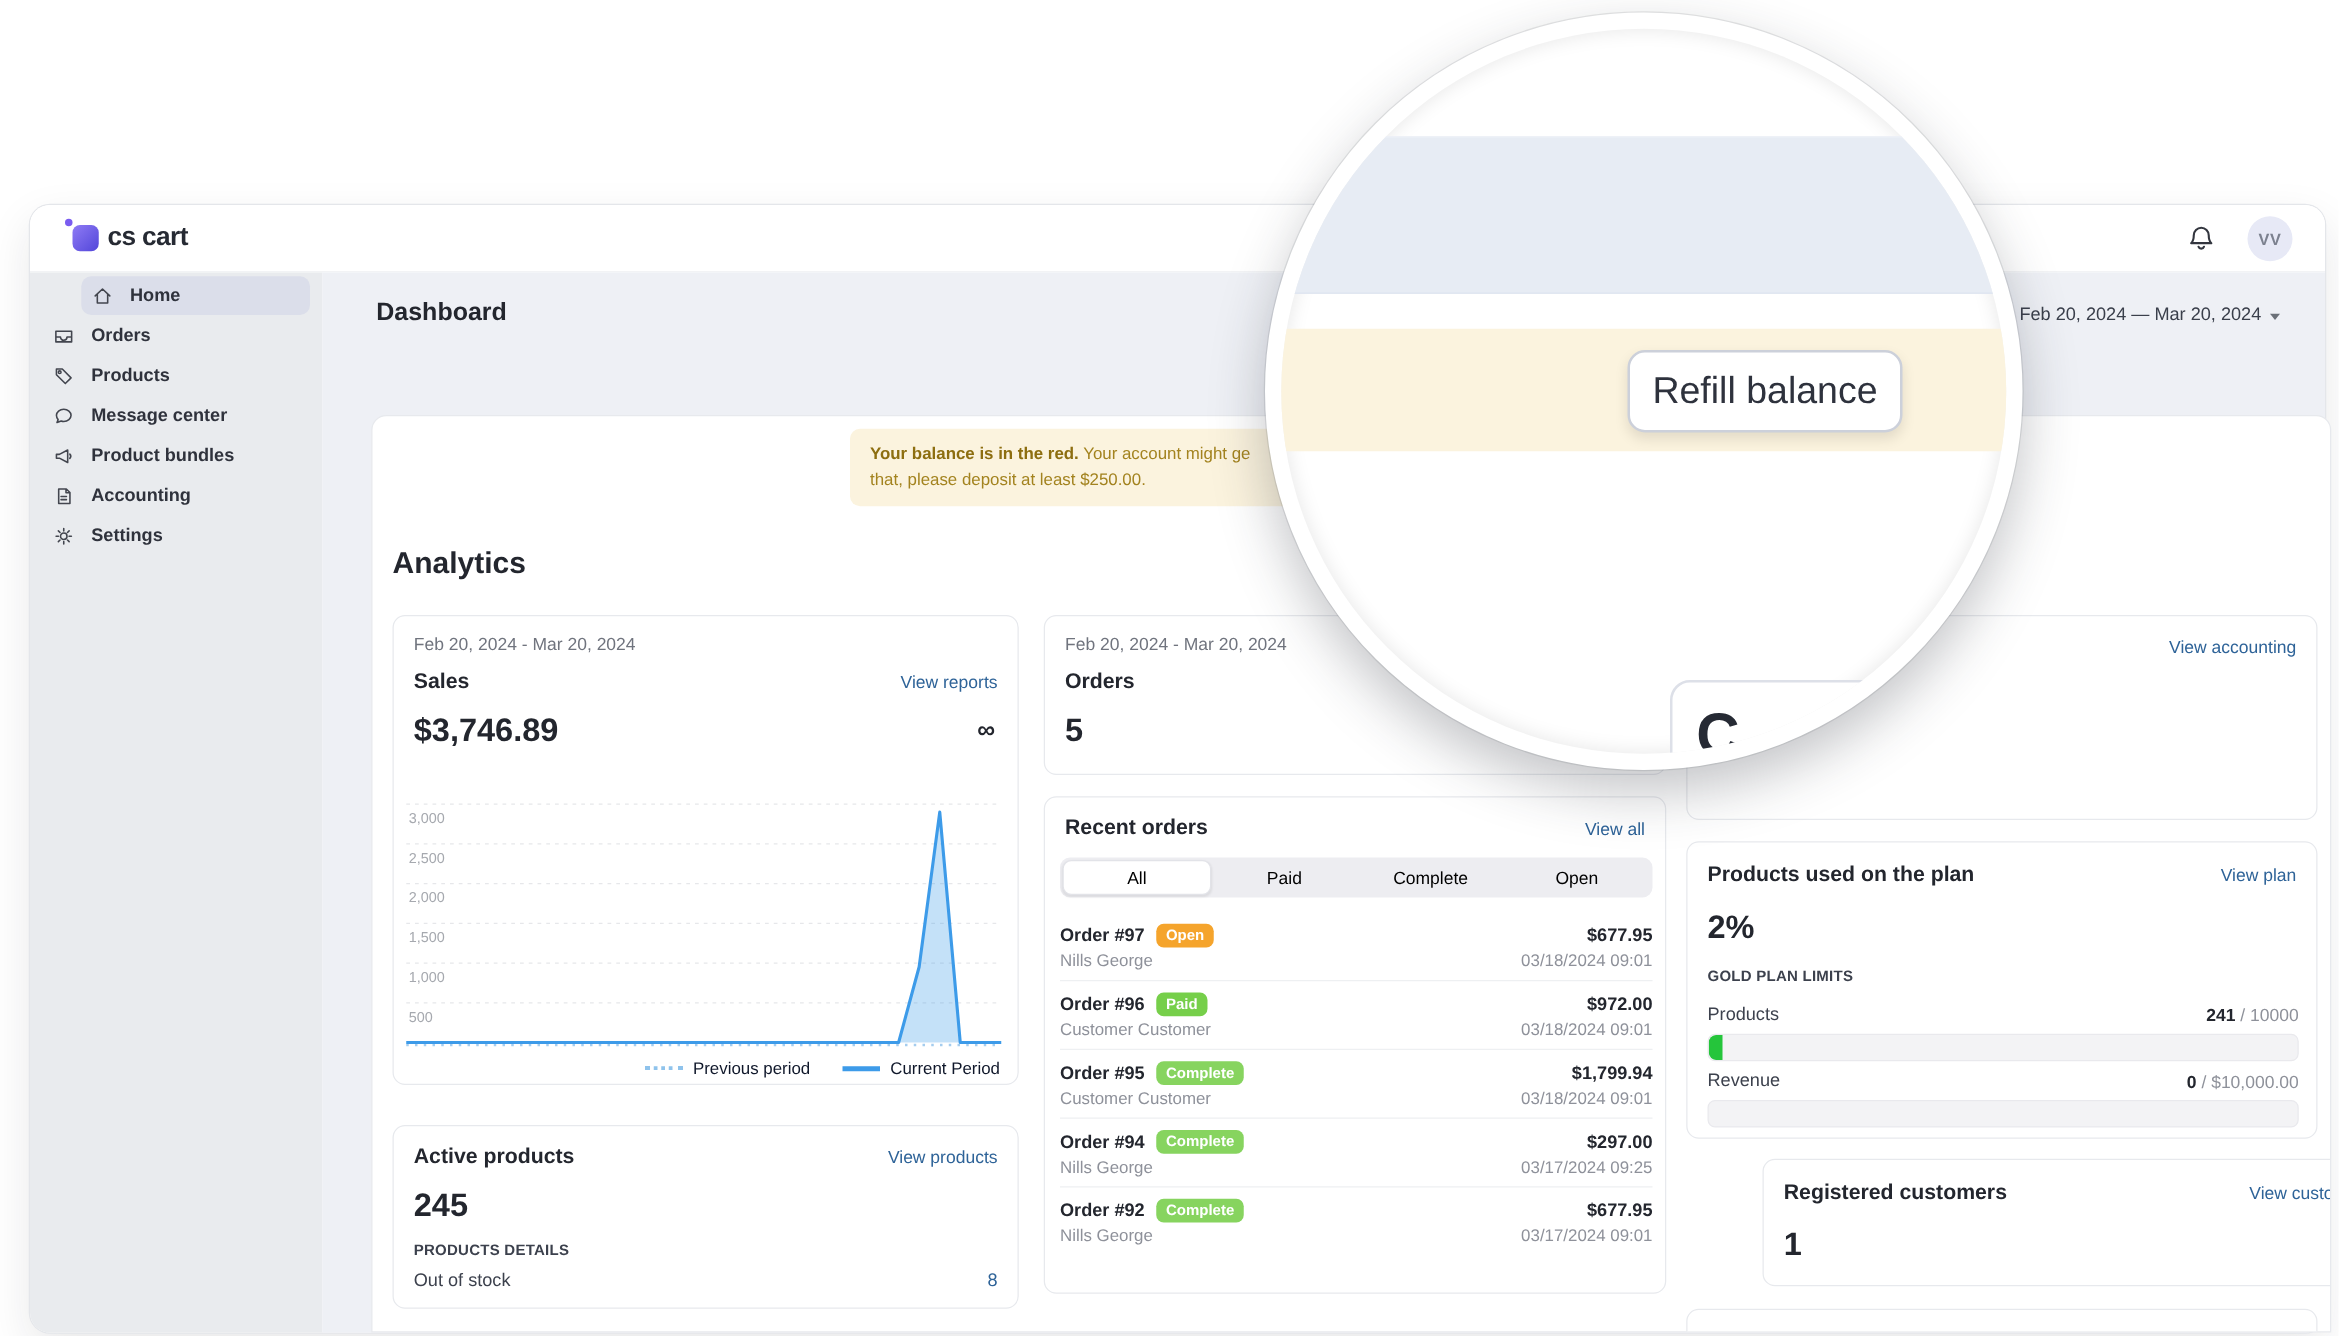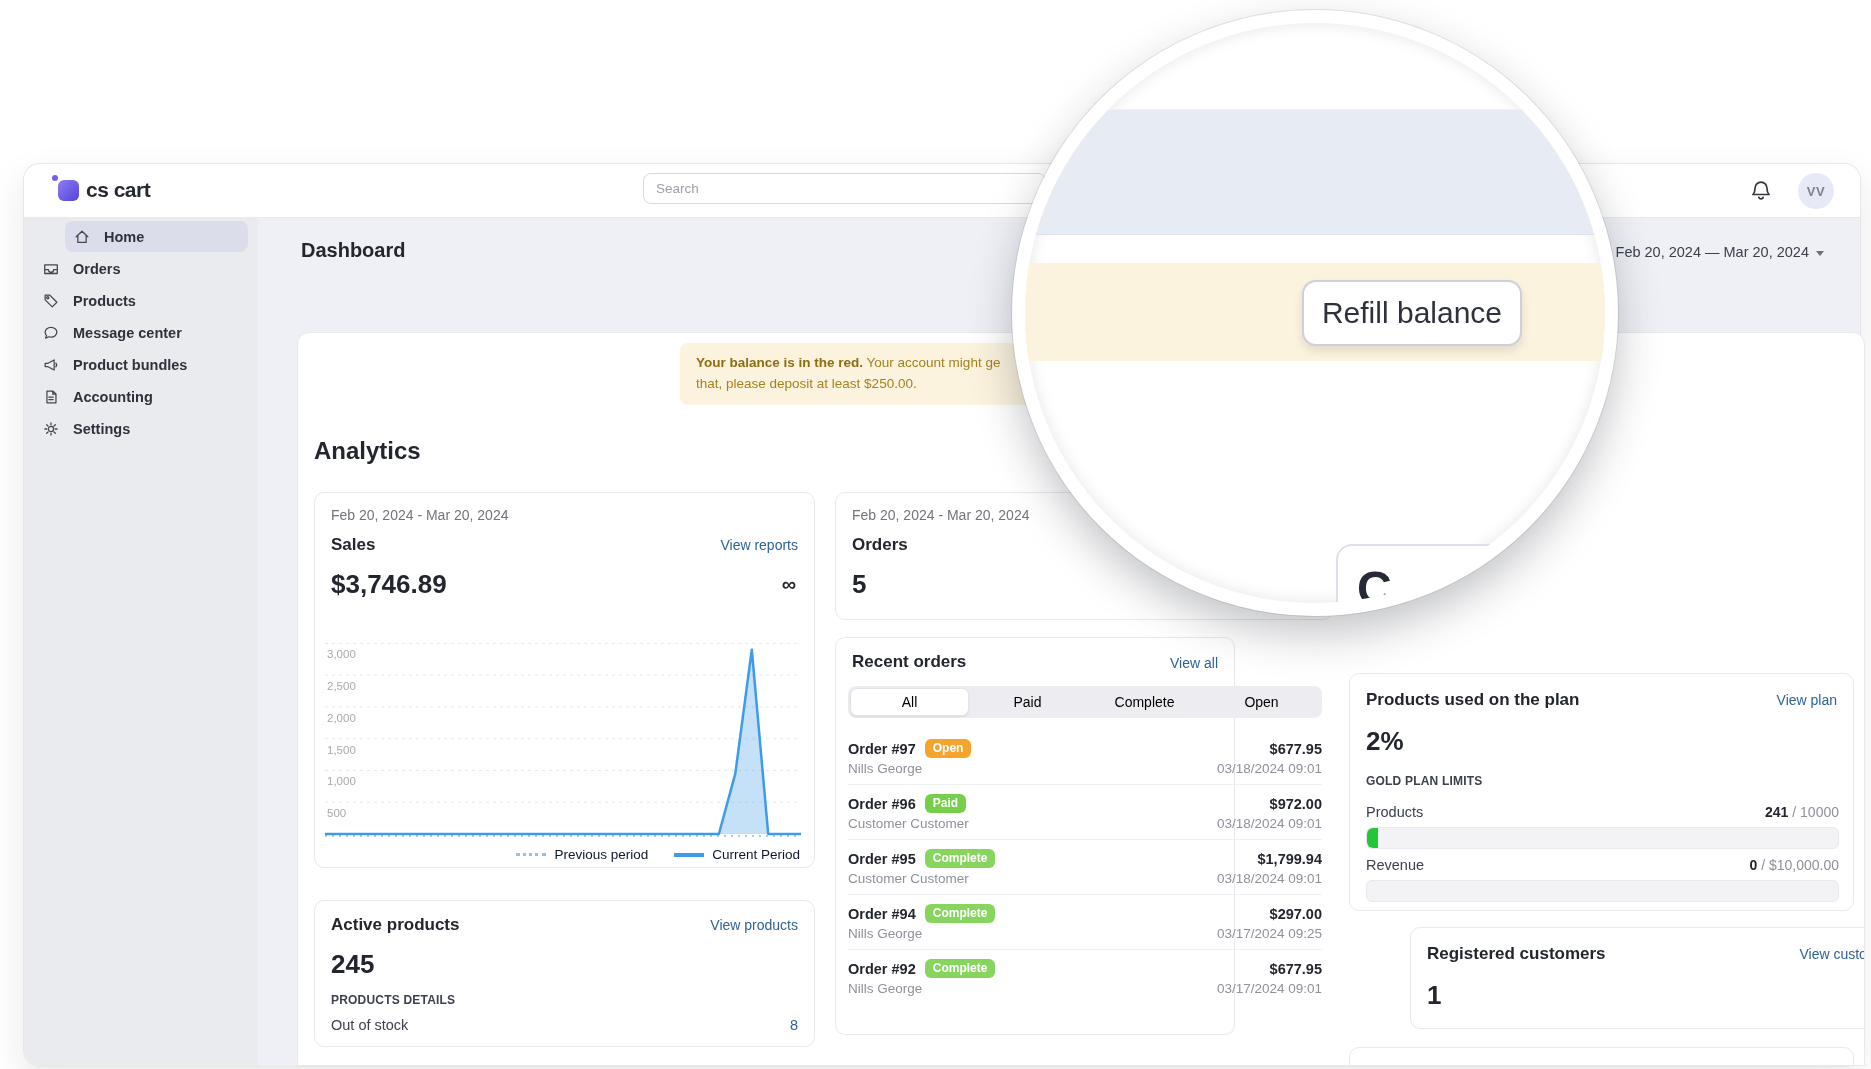--- a/index.html
+++ b/index.html
@@ -57,21 +57,21 @@
   .analytics-h { position:absolute; left:16px; top:104px; font-size:24px; font-weight:700; color:#23262e; }
 
   .card { position:absolute; background:#fff; border:1px solid #e7e9ed; border-radius:10px; }
   .card-date { position:absolute; left:16px; top:14px; font-size:14px; color:#70747e; }
   .card-title { position:absolute; left:16px; font-size:17px; font-weight:700; color:#23262e; }
   .card-link { position:absolute; right:16px; font-size:14px; color:#2e6398; cursor:pointer; }
   .card-big { position:absolute; left:16px; font-size:26px; font-weight:700; color:#23262e; }
 
   .c-sales   { left:16px;   top:159px; width:501px; height:376px; }
   .c-orders  { left:537px;  top:159px; width:498px; height:128px; }
-  .c-recent  { left:537px;  top:304px; width:400px; height:398px; }
+  .c-recent  { left:537px;  top:304px; width:498px; height:398px; }
   .c-acct    { left:1051px; top:159px; width:505px; height:164px; }
   .c-plan    { left:1051px; top:340px; width:505px; height:238px; }
   .c-cust    { left:1112px; top:594px; width:505px; height:102px; }
   .c-act     { left:1051px; top:714px; width:505px; height:352px; }
   .c-aprod   { left:16px;   top:567px; width:501px; height:147px; }
 
   .infinity { position:absolute; right:18px; top:80px; font-size:20px; font-weight:700; color:#23262e; }
 
   .chart-wrap { position:absolute; left:8px; top:136px; width:482px; height:224px; }
   .legend { position:absolute; right:14px; top:354px; display:flex; gap:26px; align-items:center; }
@@ -134,21 +134,20 @@
 
   <div class="appwin">
 
     <div class="hdr">
       <div class="logo">
         <div class="logo-mark">
           <div class="logo-dot"></div>
         </div>
         <div class="logo-text">cs cart</div>
       </div>
-      <input class="search" type="text" placeholder="Search" style="">
       <div class="bellwrap">
         <svg width="26" height="26" viewBox="0 0 20 20">
           <path d="M10 3.2a4.6 4.6 0 0 1 4.6 4.6c0 3.2.9 4.2 1.6 4.9H3.8c.7-.7 1.6-1.7 1.6-4.9A4.6 4.6 0 0 1 10 3.2z M8.3 14.9a1.8 1.8 0 0 0 3.4 0" fill="none" stroke="#33363f" stroke-width="1.3" stroke-linejoin="round" stroke-linecap="round"></path>
         </svg>
       </div>
       <div class="avatar">VV</div>
     </div>
 
     <div class="sidebar">
         <div class="side-item active">
@@ -341,20 +340,23 @@
           <div class="card-title" style="top:14px">Active products</div>
           <div class="card-link" style="top:16px">View products</div>
           <div class="card-big" style="top:48px">245</div>
           <div class="sec-label" style="top:92px">PRODUCTS DETAILS</div>
           <div class="ap-row">
             <span class="lab">Out of stock</span>
             <span class="val">8</span>
           </div>
         </div>
 
+        <div class="card c-acct">
+          <div class="card-link" style="top:16px">View accounting</div>
+        </div>
 
         <div class="card c-plan">
           <div class="card-title" style="top:16px">Products used on the plan</div>
           <div class="card-link" style="top:18px">View plan</div>
           <div class="card-big" style="top:52px">2%</div>
           <div class="sec-label" style="top:100px">GOLD PLAN LIMITS</div>
           <div class="plan-rows">
               <div class="p-line">
                 <span class="p-label">Products</span>
                 <span class="p-val"><b>241</b> <span class="tot">/ 10000</span></span>

